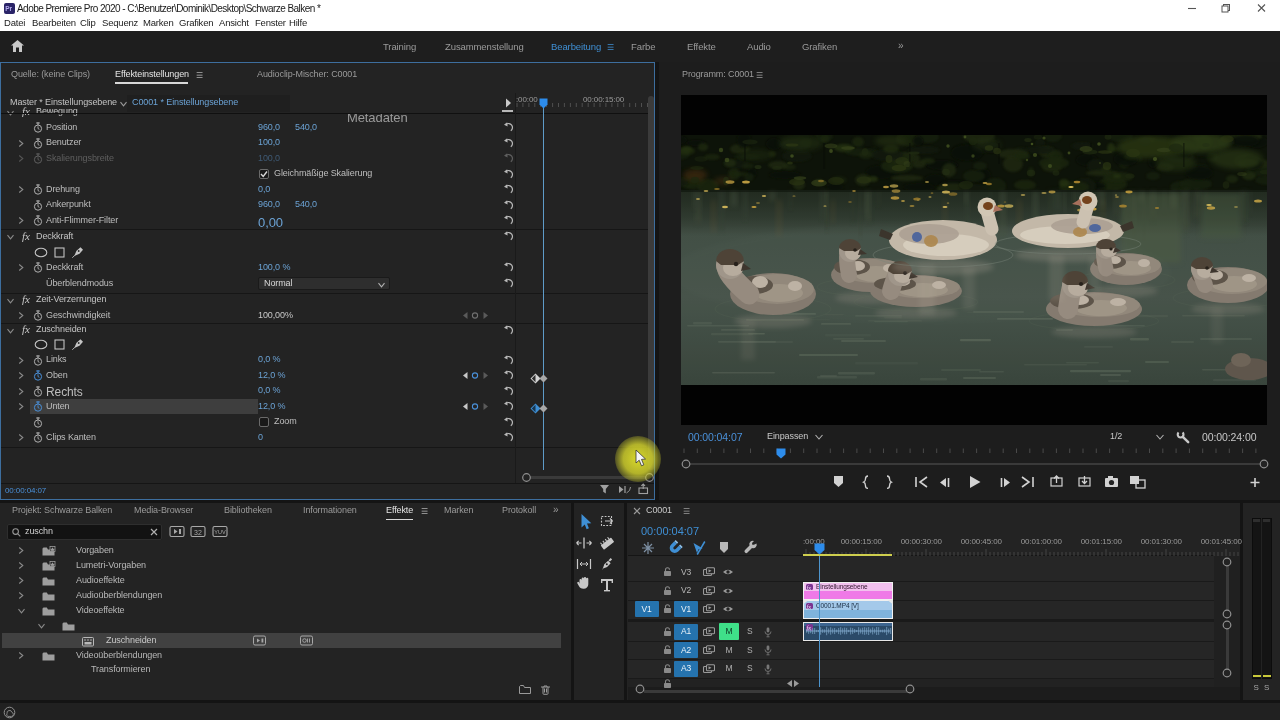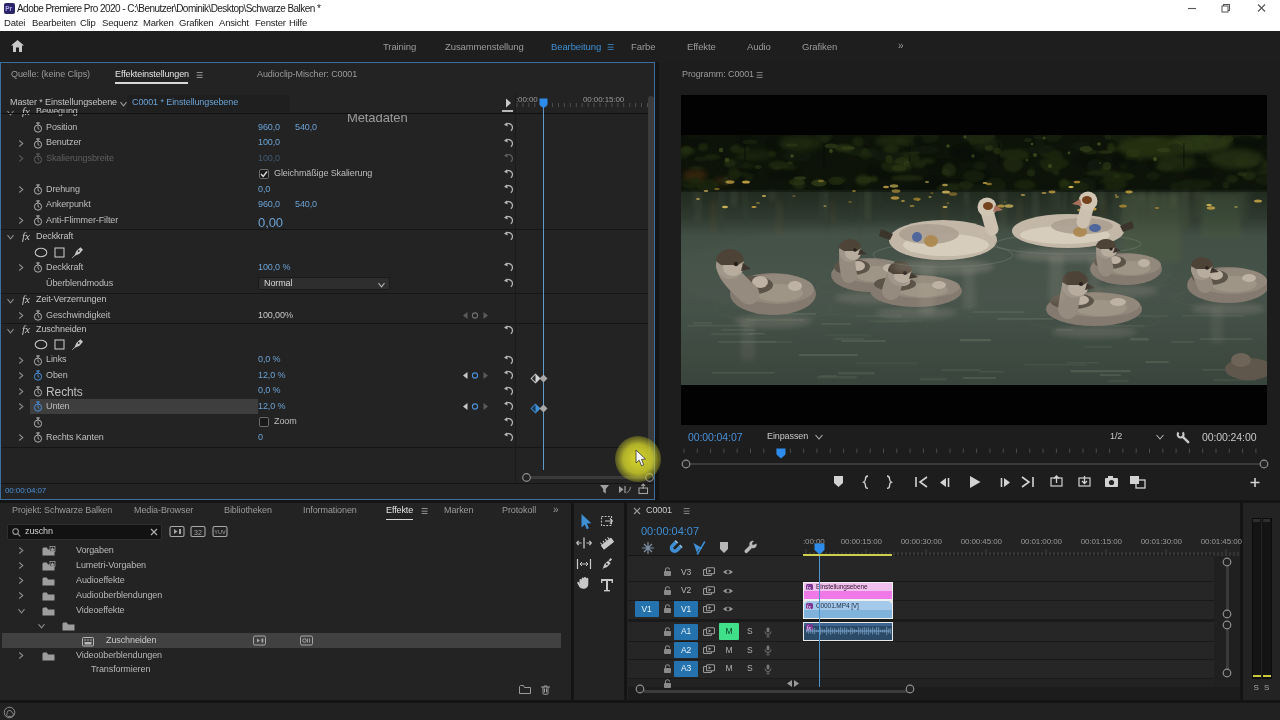--- a/index.html
+++ b/index.html
@@ -353,21 +353,21 @@
 <svg class="abs" style="left:18px;top:434.0px;width:6px;height:7px;" viewBox="0 0 6 7">
       <path d="M1.2 0.5 L4.8 3.5 L1.2 6.5" fill="none" stroke="#8a8a8a" stroke-width="1.1"></path>
     </svg>
 <svg class="abs" style="left:33px;top:432.0px;width:10px;height:11px;" viewBox="0 0 10 11">
       <rect x="3.4" y="0.3" width="3.2" height="1.4" fill="#b0b0b0"></rect>
 <line x1="5" y1="1.8" x2="5" y2="3" stroke="#b0b0b0" stroke-width="1.2"></line>
 <circle cx="5" cy="6.6" r="3.6" fill="none" stroke="#b0b0b0" stroke-width="1"></circle>
 <line x1="5" y1="6.6" x2="5" y2="4.3" stroke="#b0b0b0" stroke-width="0.9"></line>
 <line x1="5" y1="6.6" x2="6.4" y2="7.3" stroke="#b0b0b0" stroke-width="0.9"></line>
     </svg>
-<div class="txt" style="left:46px;top:431.9px;font-size:9px;color:#bebebe;">Rechts Kanten</div>
+<div class="txt" style="left:46px;top:431.9px;font-size:9px;color:#bebebe;">Clips Kanten</div>
 <div class="txt" style="left:258px;top:431.9px;font-size:9px;color:#6ba2d4;">0</div>
 <svg class="abs" style="left:502px;top:432.0px;width:11px;height:11px;" viewBox="0 0 11 11">
       <path d="M8.8 8.8 A3.9 3.9 0 1 0 4 2.3" fill="none" stroke="#b8b8b8" stroke-width="1.2"></path>
 <path d="M5.2 0.2 L2 2.8 L5.6 4.4 Z" fill="#b8b8b8"></path>
     </svg>
 <div class="abs" style="left:1px;top:447px;width:653px;height:1px;background:#161616;"></div>
 <div class="abs" style="left:515px;top:93px;width:1px;height:390px;background:#1a1a1a;"></div>
 <svg class="abs" style="left:515px;top:93px;width:139px;height:15px;" viewBox="0 0 139 15">
       <line x1="2.0" y1="10" x2="2.0" y2="14" stroke="#4f4f4f" stroke-width="1"></line>
       <line x1="7.9" y1="10" x2="7.9" y2="14" stroke="#4f4f4f" stroke-width="1"></line>

